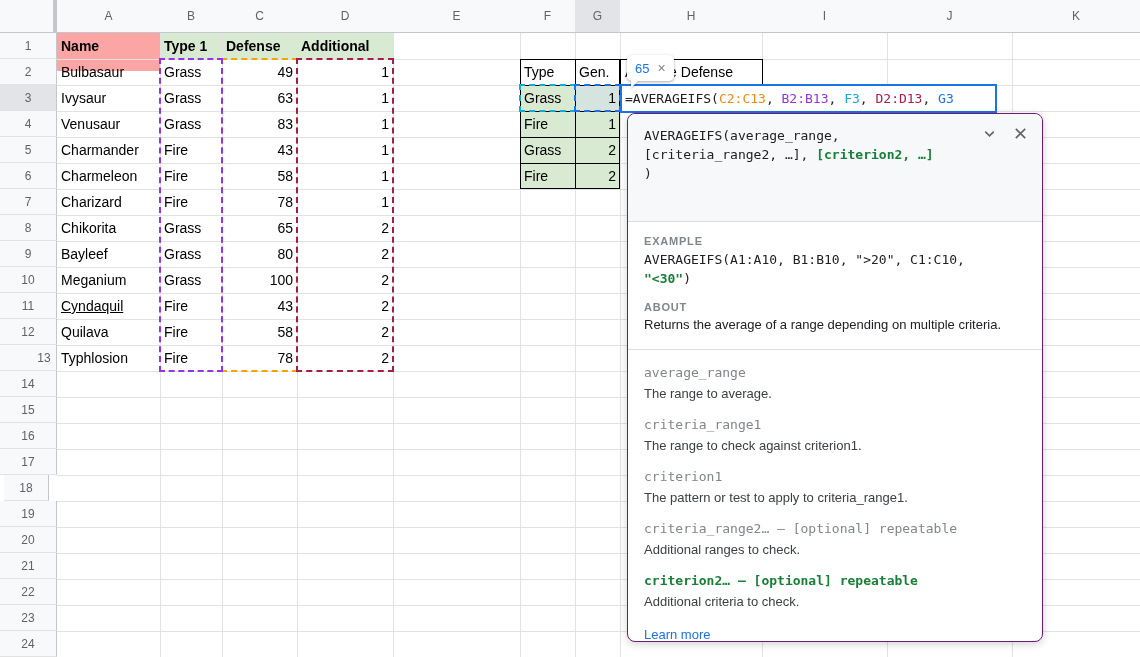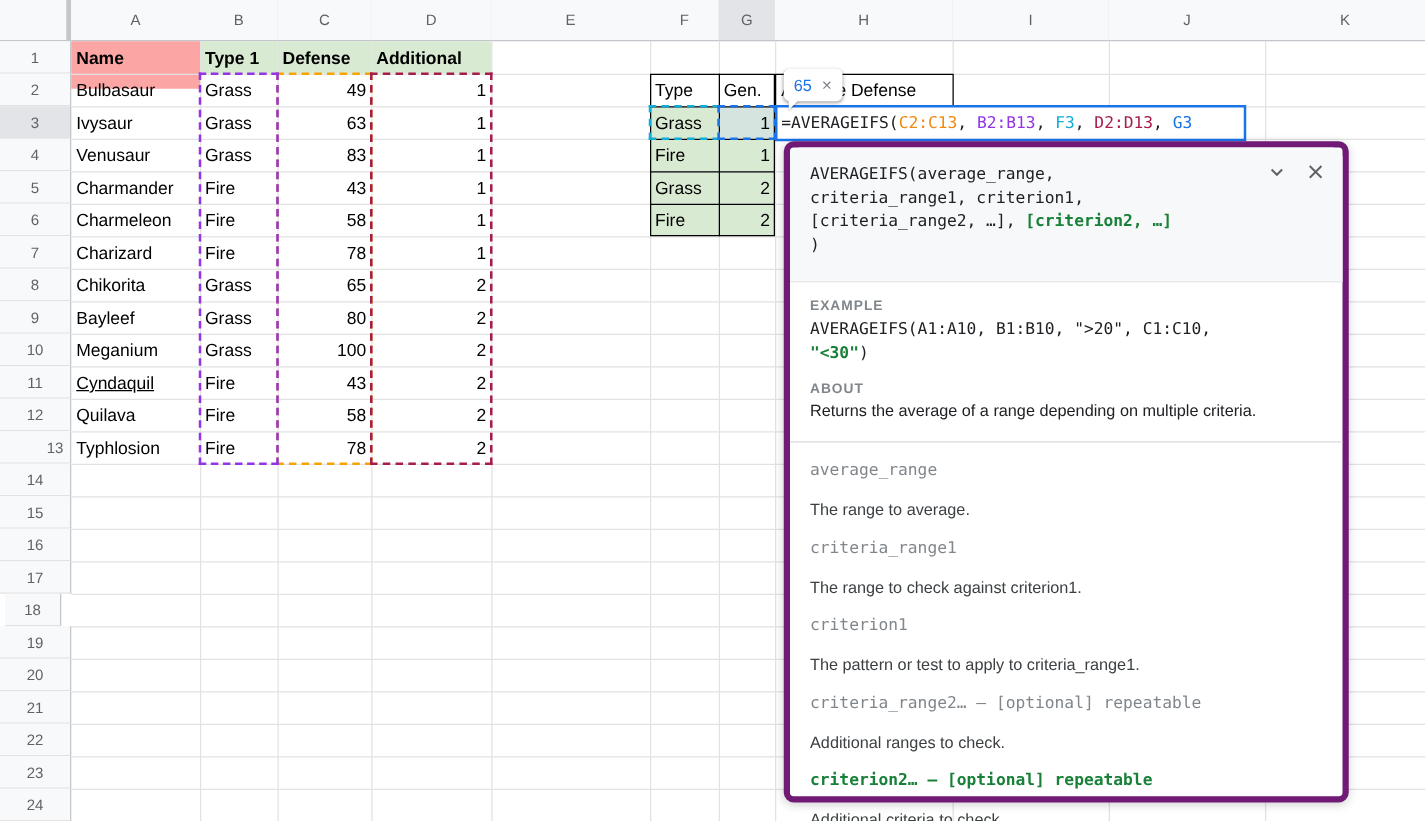--- a/index.html
+++ b/index.html
@@ -28,38 +28,38 @@
                display:flex;align-items:center;padding-left:3px;
                font-family:"DejaVu Sans Mono",monospace;font-size:13px;white-space:pre;cursor:text;}
   
   .chip{left:627px;top:55px;height:26px;padding:0 8px;background:#fff;border-radius:5px;
         box-shadow:0 1px 3px rgba(0,0,0,.35);display:flex;align-items:center;gap:8px;font-size:13px;}
   .chip-val{color:#1a73e8;}
   .chip-x{color:#80868b;font-size:14px;cursor:pointer;line-height:1;}
   .chip-tail{left:631px;top:80px;width:0;height:0;border-top:8px solid #fff;
              border-right:8px solid transparent;filter:drop-shadow(0 1px 1px rgba(0,0,0,.25));}
   
-  .popup{left:627px;top:113px;width:452px;height:529px;background:#fff;border:5px solid #701a75;
+  .popup{left:627px;top:113px;width:416px;height:529px;background:#fff;border:1px solid #701a75;
          border-radius:8px;box-shadow:0 2px 8px rgba(0,0,0,.18);}
   .sig{background:#f7f8f9;border-bottom:1px solid #dadce0;border-radius:8px 8px 0 0;
        padding:12px 16px;font-family:"DejaVu Sans Mono",monospace;font-size:13px;line-height:21px;
        color:#3c4043;position:relative;height:108px;box-sizing:border-box;}
   .green{color:#188038;font-weight:bold;}
   .sig-icons{position:absolute;top:12px;right:14px;display:flex;gap:16px;align-items:center;}
   .sig-icons svg{cursor:pointer;display:block;}
   .pop-body{padding:13px 16px 0;}
   .sec-label{font-size:11px;font-weight:bold;letter-spacing:.8px;color:#80868b;margin:0 0 3px;}
   .mono-line{font-family:"DejaVu Sans Mono",monospace;font-size:13px;line-height:19px;color:#202124;white-space:pre;}
   .about-label{margin-top:13px;}
   .about-text{font-size:13px;color:#202124;line-height:18px;margin:2px 0 15px;}
   .divider{border-top:1px solid #dadce0;margin:0 -16px;}
   .param{margin-top:14px;}
   .pname{font-family:"DejaVu Sans Mono",monospace;font-size:13px;color:#80868b;line-height:18px;white-space:pre;}
   .pname.green{color:#188038;font-weight:bold;}
-  .pdesc{font-size:13px;color:#3c4043;line-height:17px;margin-top:13px;}
+  .pdesc{font-size:13px;color:#3c4043;line-height:17px;margin-top:3px;}
   .learn-more{display:inline-block;margin-top:17px;color:#1a73e8;font-size:13px;text-decoration:none;cursor:pointer;}
 </style>
 </head>
 <body>
 
 <div class="stage">
   <div id="sheet" class="abs" style="left:0;top:0;width:1140px;height:657px;">
       <div class="abs corner"></div>
       <div class="abs colhead" style="left: 57px; top: 0px; width: 104px; height: 33px;">A</div>
       <div class="abs colhead" style="left: 160px; top: 0px; width: 63px; height: 33px;">B</div>
@@ -223,21 +223,20 @@
     <div class="sig" id="sigLines">
       <div class="sig-icons">
         <svg width="15" height="15" viewBox="0 0 16 16">
           <path d="M3.5 6l4.5 4.5L12.5 6" fill="none" stroke="#5f6368" stroke-width="1.7"></path>
         </svg>
         <svg width="15" height="15" viewBox="0 0 16 16">
           <path d="M3 3l10 10M13 3L3 13" fill="none" stroke="#5f6368" stroke-width="1.7"></path>
         </svg>
       </div>
     <div class="mono-line sig-line"><span>AVERAGEIFS(average_range,</span></div>
-        <div class="mono-line sig-line"><span>criteria_range1, criterion1,</span></div>
         <div class="mono-line sig-line"><span>[criteria_range2, …], </span><span class="green">[criterion2, …]</span></div>
         <div class="mono-line sig-line"><span>)</span></div>
       </div>
     <div class="pop-body">
       <div class="sec-label">EXAMPLE</div>
       <div id="exampleLines">
           <div class="mono-line"><span>AVERAGEIFS(A1:A10, B1:B10, "&gt;20", C1:C10,</span></div>
           <div class="mono-line"><span class="green">"&lt;30"</span><span>)</span></div>
         </div>
       <div class="sec-label about-label">ABOUT</div>

